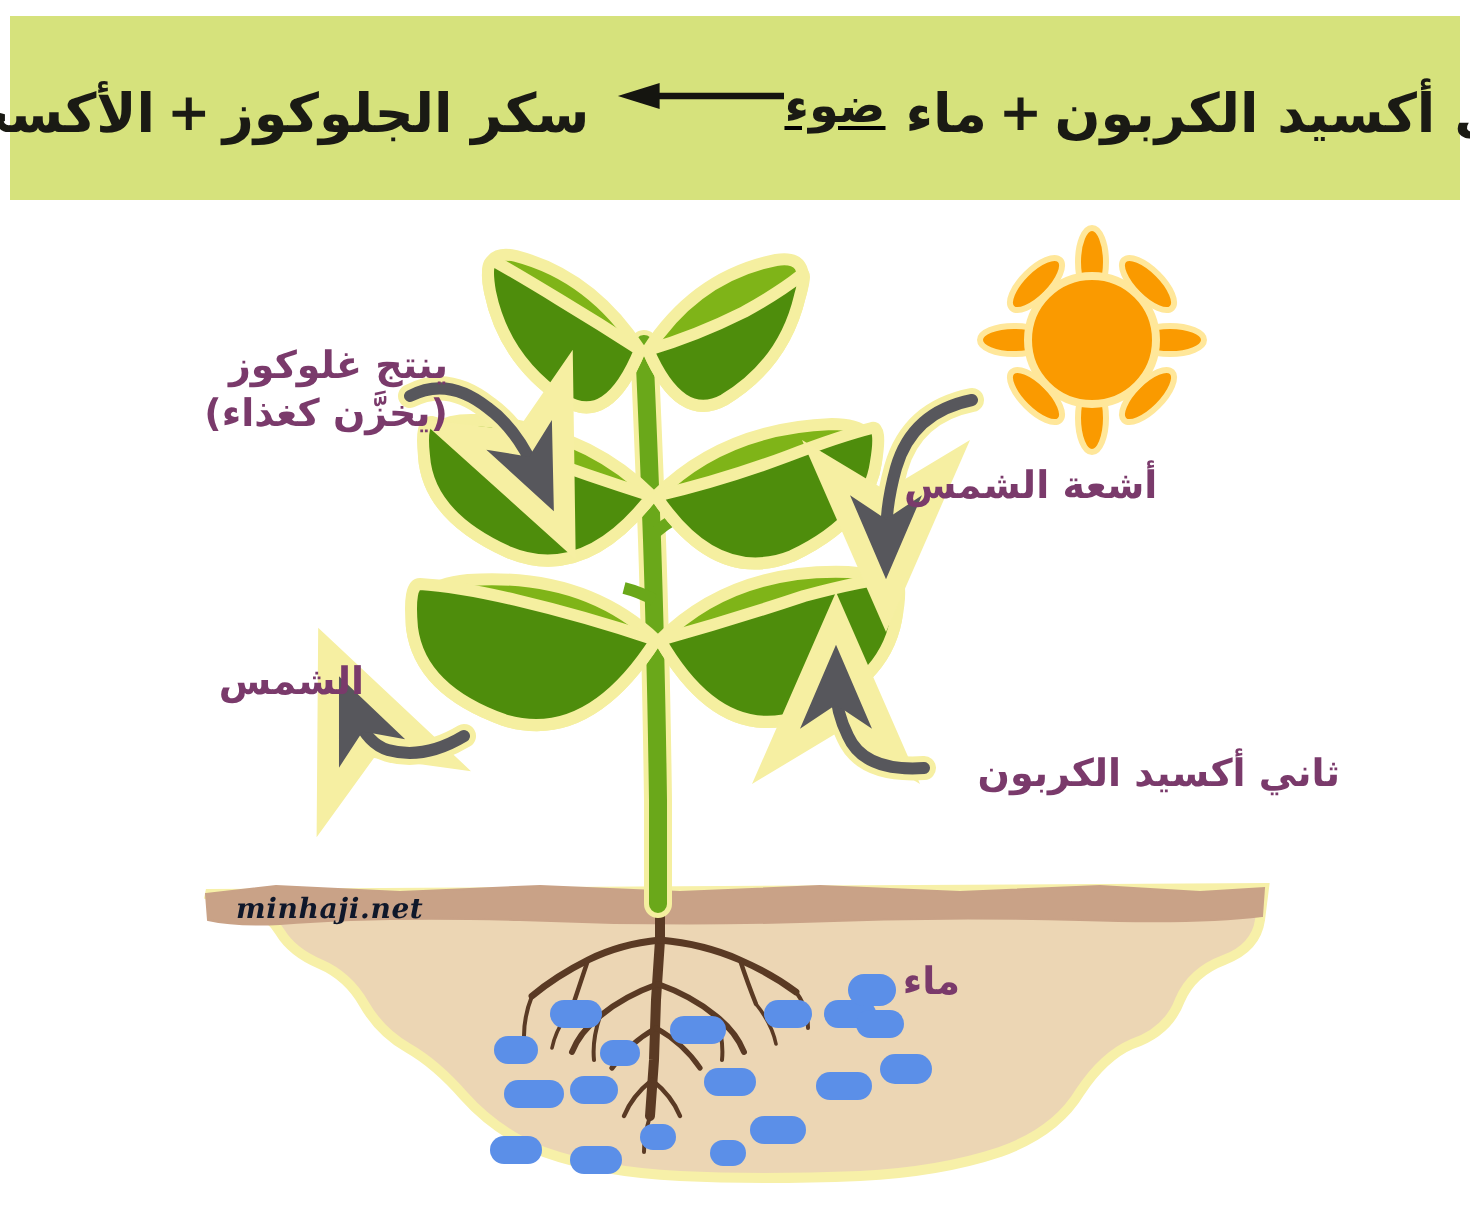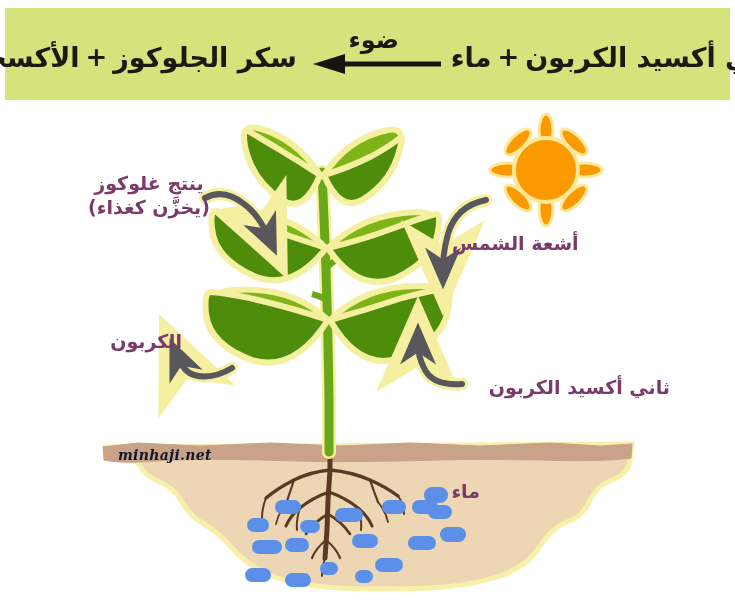--- a/index.html
+++ b/index.html
@@ -64,24 +64,25 @@
     color: #1a1a14;
     padding-top: 6px;
   }
 
   
   #eq-arrow-wrap {
     position: relative;
     width: 138px;
     height: 64px;
     display: flex;
-    flex-direction: column;
+    flex-direction: row;
     align-items: center;
     justify-content: flex-end;
     margin: 0 4px;
+    text-decoration: underline;
   }
   #eq-arrow-label {
     font-family: "DejaVu Sans", sans-serif;
     font-size: 24px;
     font-weight: bold;
     color: #1a1a14;
     line-height: 1;
     margin-bottom: 2px;
   }
   #eq-arrow-graphic {
@@ -91,21 +92,21 @@
 
   
   .diagram-label {
     position: absolute;
     color: #7a3a6b;
     font-family: "DejaVu Sans", sans-serif;
     font-weight: bold;
     white-space: nowrap;
     direction: rtl;
     line-height: 1.25;
-    text-align: center;
+    text-align: right;
   }
 
   #label-glucose {
     left: 74px;
     top: 172px;
     width: 150px;
     font-size: 19px;
   }
   #label-sunrays {
     left: 452px;
@@ -334,21 +335,21 @@
 
   </svg>
 
   <div class="diagram-label" id="label-glucose">
     <div>ينتج غلوكوز</div>
     <div>(يخزَّن كغذاء)</div>
   </div>
 
   <div class="diagram-label" id="label-sunrays">أشعة الشمس</div>
 
-  <div class="diagram-label" id="label-oxygen">الكربون</div>
+  <div class="diagram-label" id="label-oxygen">الشمس</div>
 
   <div class="diagram-label" id="label-co2">ثاني أكسيد الكربون</div>
 
   <div class="diagram-label" id="label-water">ماء</div>
 
   <div id="watermark">minhaji.net</div>
 
 </div>
 
 </body></html>

